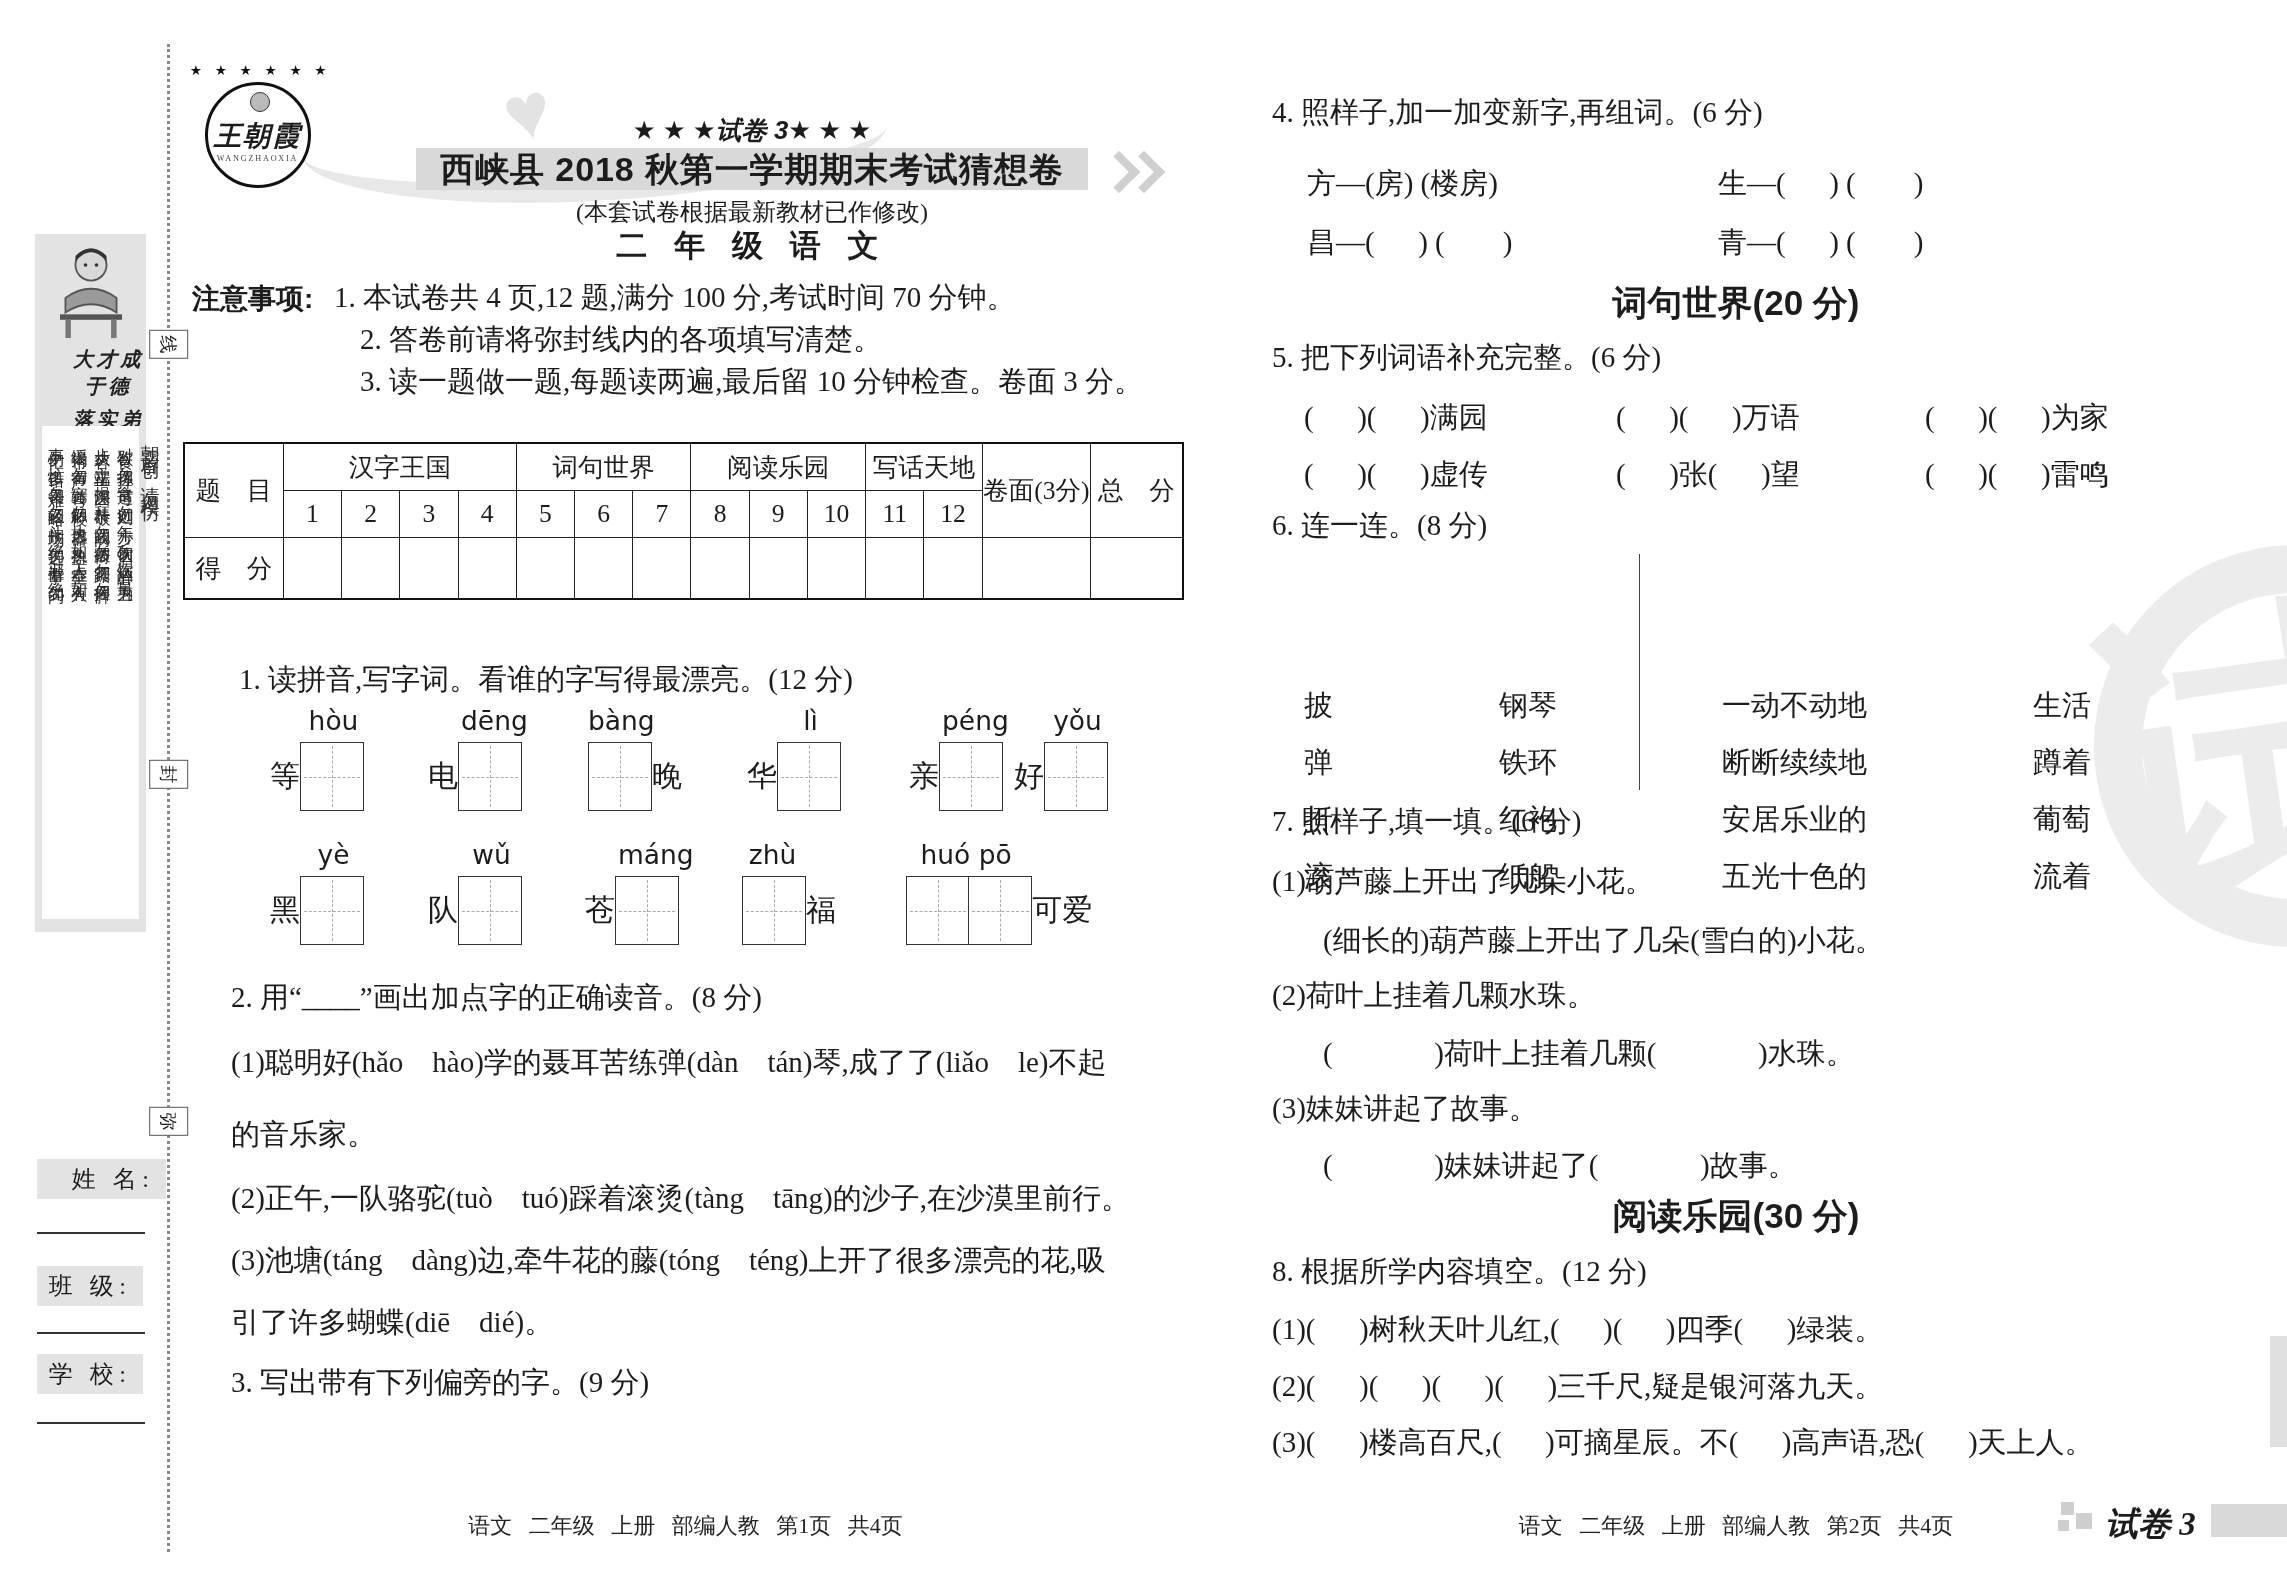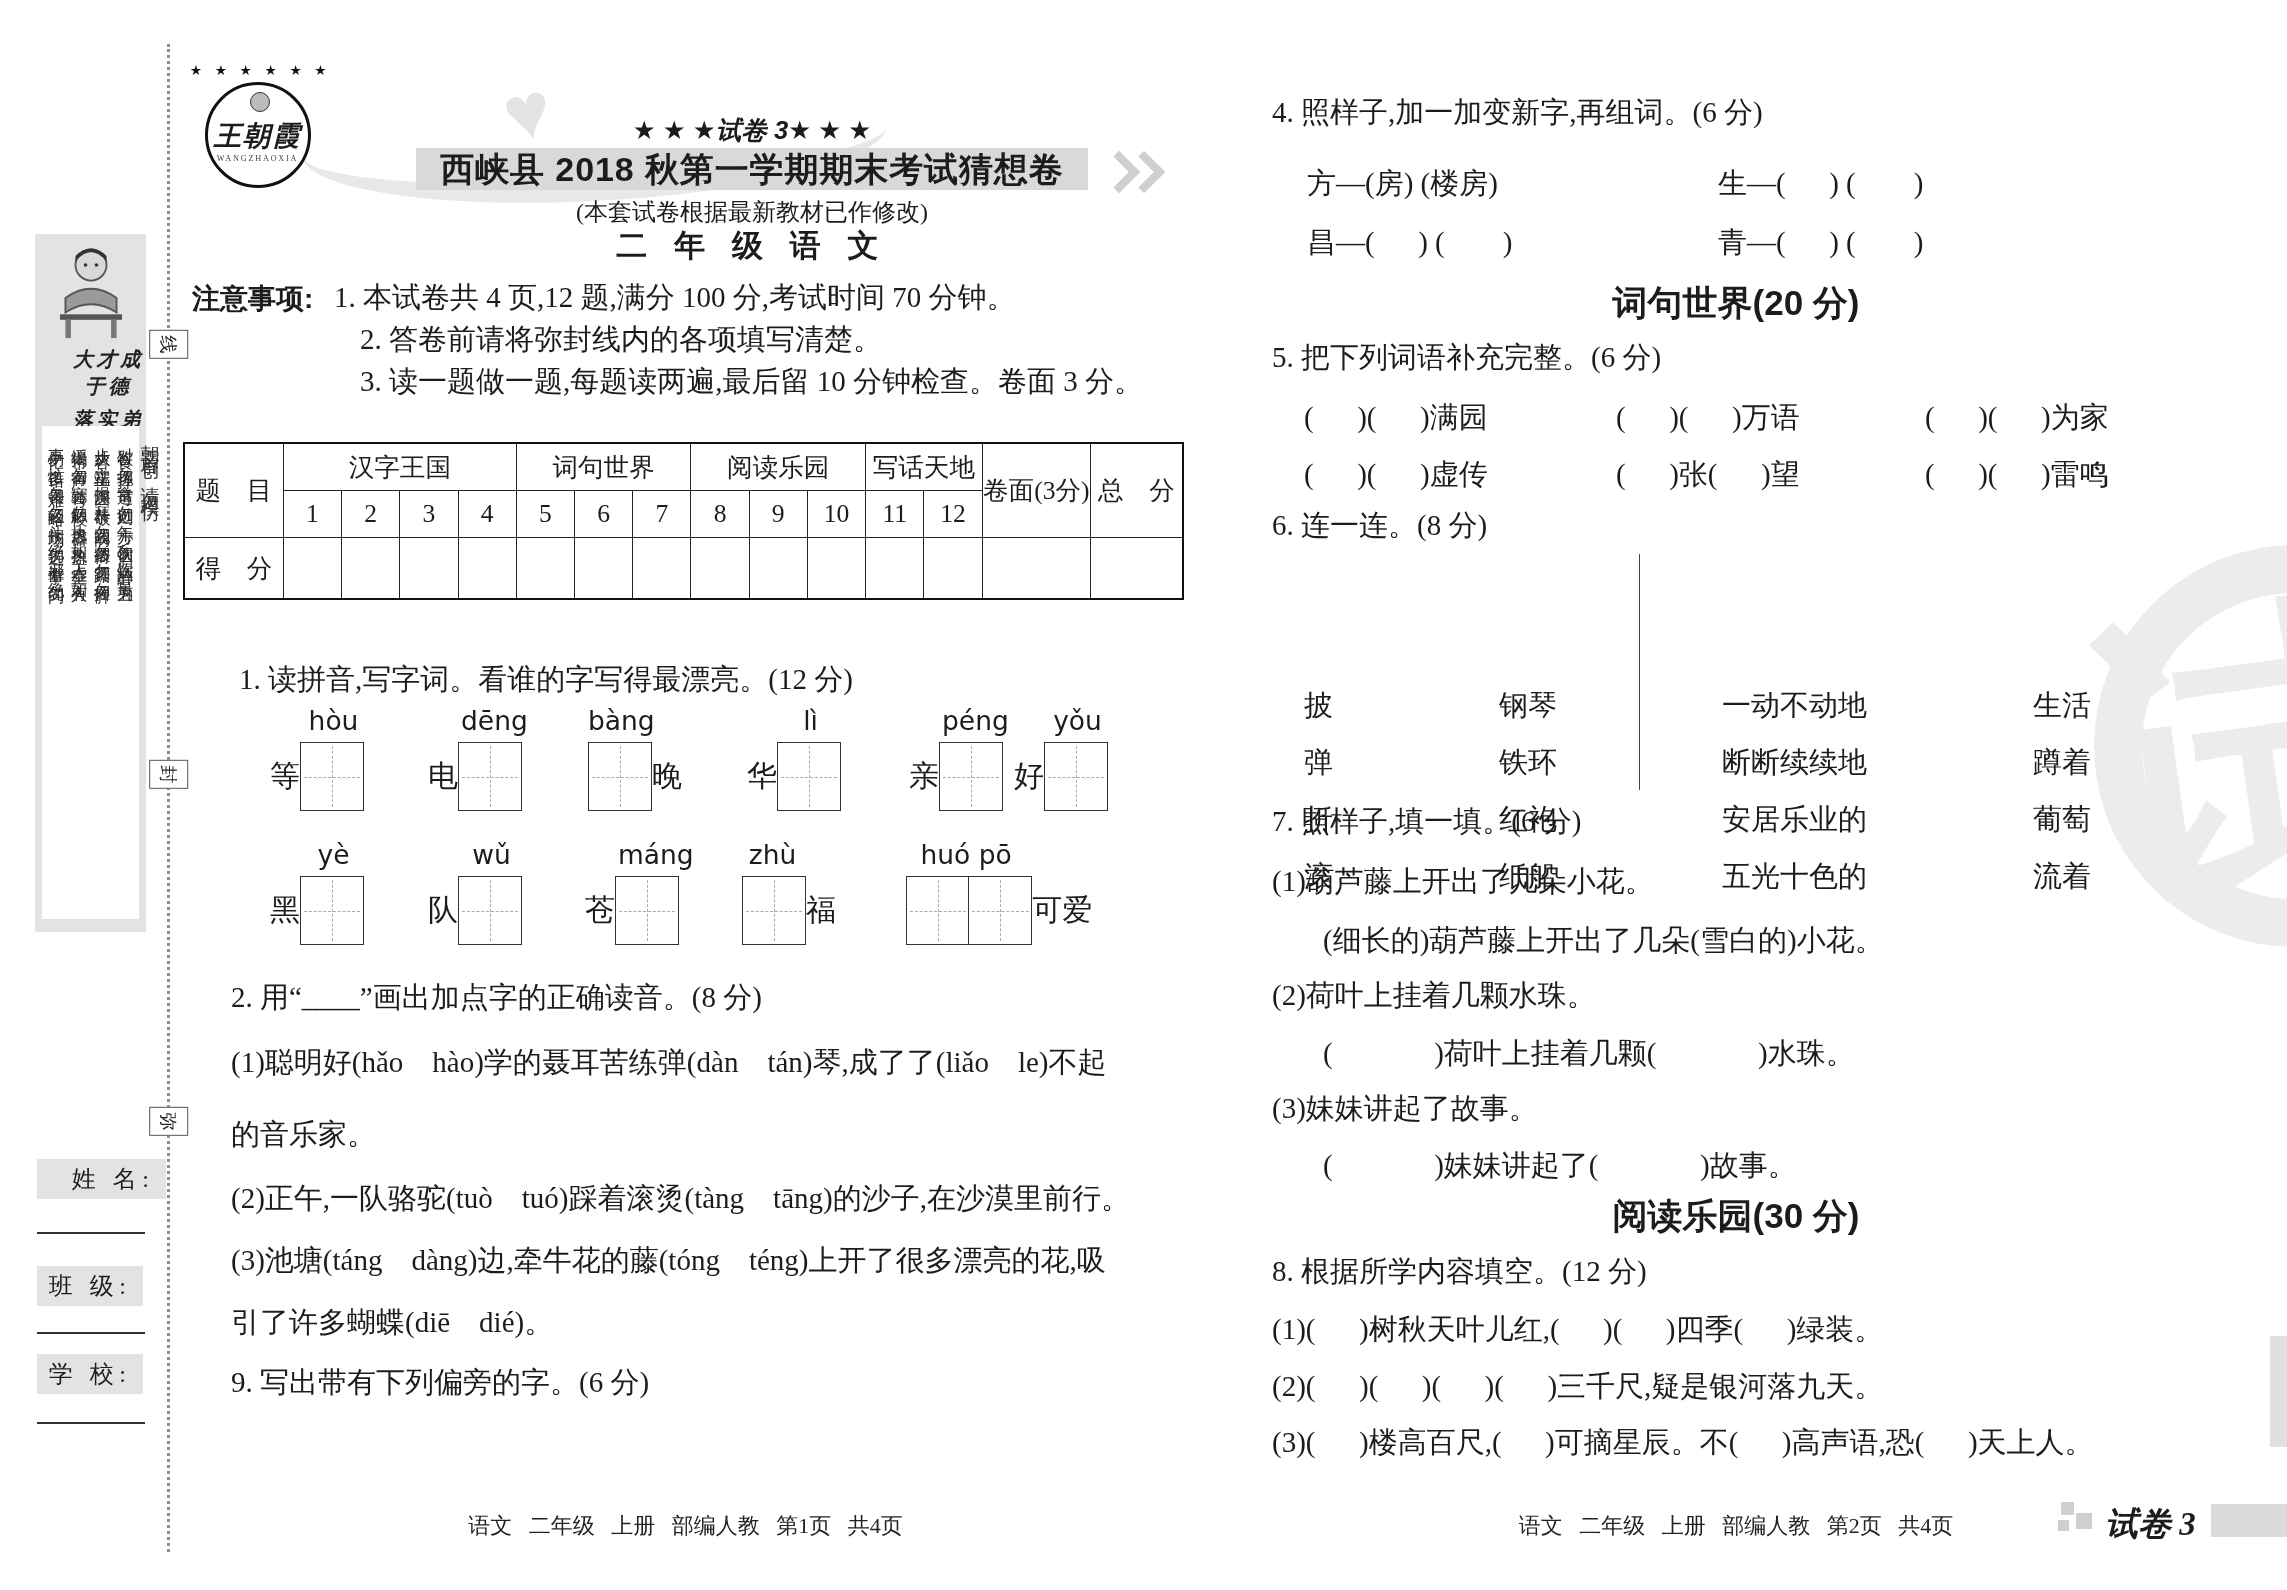--- a/index.html
+++ b/index.html
@@ -319,21 +319,21 @@
       </div>
   </div>
 
   <div class="abs content txt" style="left:231px;top:980px;text-align:right;">2. 用“____”画出加点字的正确读音。(8 分)</div>
   <div class="abs content txt" style="left:231px;top:1045px;">(1)聪明好(hǎo    hào)学的聂耳苦练弹(dàn    tán)琴,成了了(liǎo    le)不起</div>
   <div class="abs content txt" style="left:231px;top:1117px;">的音乐家。</div>
   <div class="abs content txt" style="left:231px;top:1181px;">(2)正午,一队骆驼(tuò    tuó)踩着滚烫(tàng    tāng)的沙子,在沙漠里前行。</div>
   <div class="abs content txt" style="left:231px;top:1243px;">(3)池塘(táng    dàng)边,牵牛花的藤(tóng    téng)上开了很多漂亮的花,吸</div>
   <div class="abs content txt" style="left:231px;top:1305px;">引了许多蝴蝶(diē    dié)。</div>
 
-  <div class="abs content txt" style="left:231px;top:1365px;">9. 写出带有下列偏旁的字。(6 分)</div>
+  <div class="abs content txt" style="left:231px;top:1365px;">3. 写出带有下列偏旁的字。(9 分)</div>
 
   <div class="abs footer" style="left:183px;top:1511px;width:1005px;text-align:center;">语文   二年级   上册   部编人教   第1页   共4页</div>
 
   <div class="abs content txt" style="left:1272px;top:95px;">4. 照样子,加一加变新字,再组词。(6 分)</div>
   <div class="abs content txt" style="left:1307px;top:166px;">方—(房) (楼房)</div>
   <div class="abs content txt" style="left:1718px;top:166px;">生—(      ) (        )</div>
   <div class="abs content txt" style="left:1307px;top:225px;">昌—(      ) (        )</div>
   <div class="abs content txt" style="left:1718px;top:225px;">青—(      ) (        )</div>
 
   <div class="abs content sec-title hei" style="left:1261px;top:280px;width:950px;text-align:center;">词句世界(20 分)</div>

